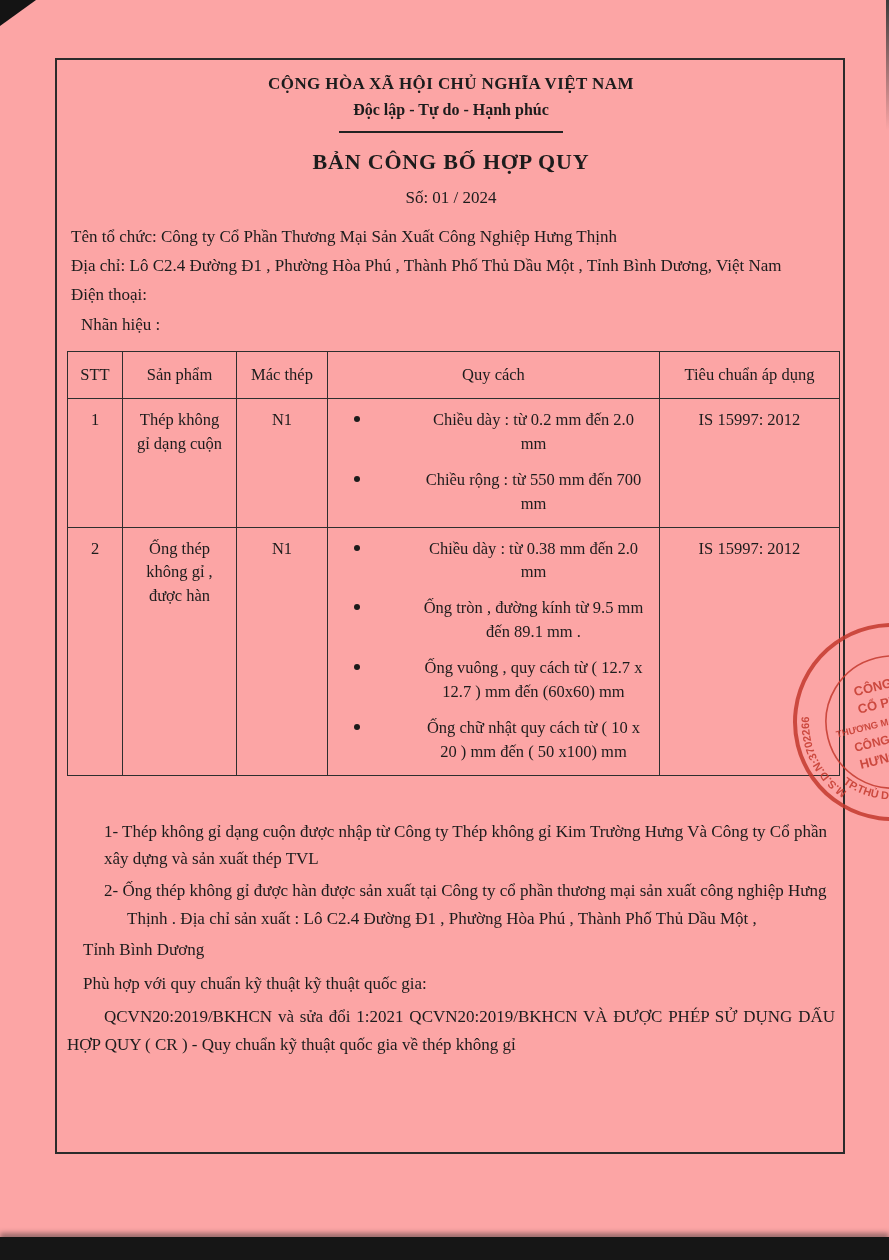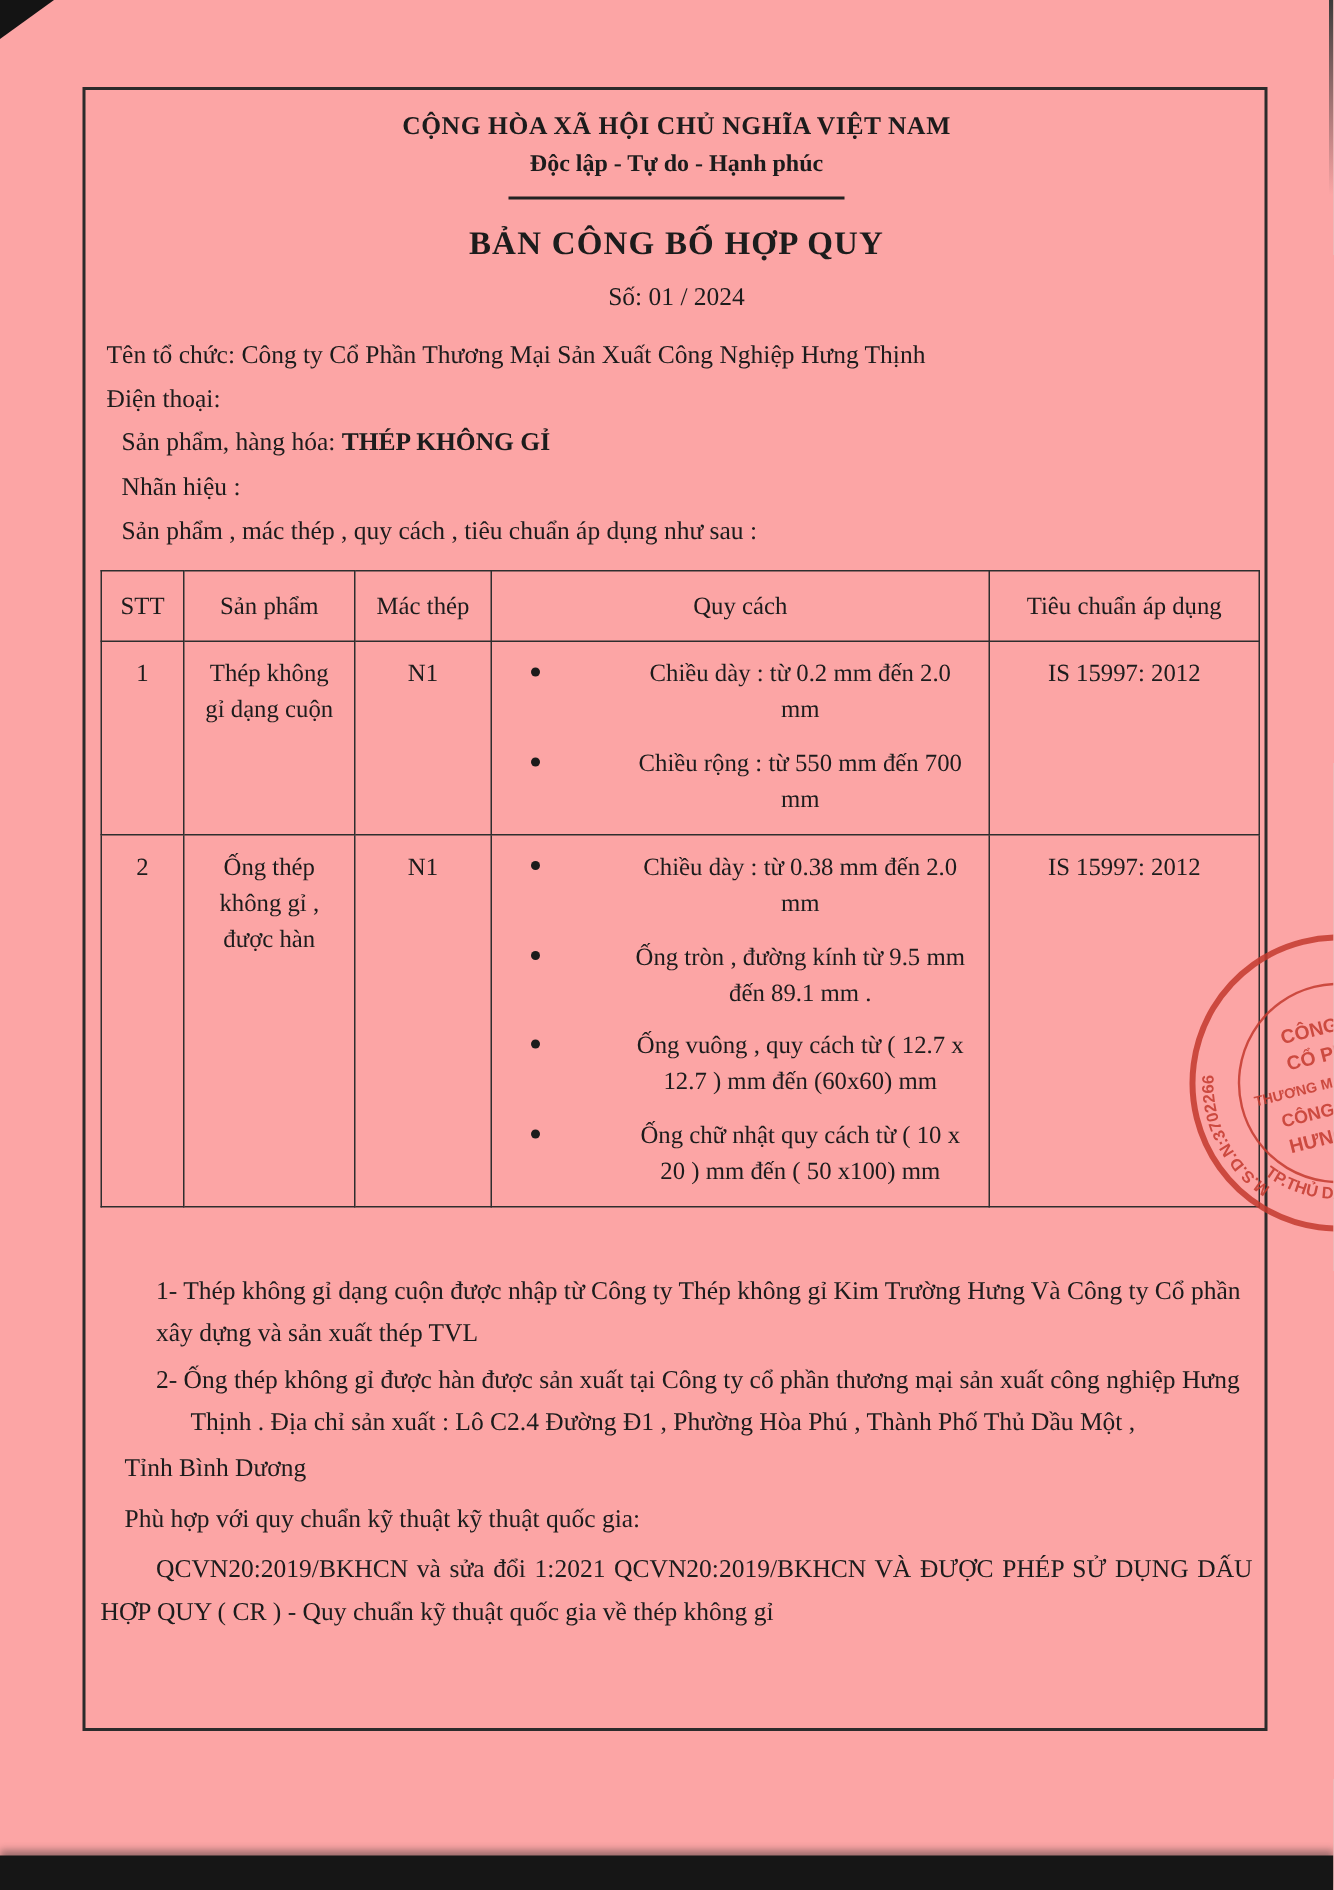--- a/index.html
+++ b/index.html
@@ -97,24 +97,23 @@
   <div class="frame">
 
     <p class="nat-title">CỘNG HÒA XÃ HỘI CHỦ NGHĨA VIỆT NAM</p>
     <p class="motto"><span class="u">Độc lập - Tự do - Hạnh phúc</span></p>
 
     <p class="doc-title">BẢN CÔNG BỐ HỢP QUY</p>
     <p class="doc-number">Số: 01 / 2024</p>
 
     <div class="info-block">
       <p class="para">Tên tổ chức: Công ty Cổ Phần Thương Mại Sản Xuất Công Nghiệp Hưng Thịnh</p>
+      <p class="para">Địa chỉ: Lô C2.4 Đường Đ1 , Phường Hòa Phú , Thành Phố Thủ Dầu Một , Tỉnh Bình Dương, Việt Nam</p>
       <p class="para">Điện thoại:</p>
-      <p class="para indent-sm"><span>Sản phẩm, hàng hóa: </span><span class="bold">THÉP KHÔNG GỈ</span></p>
       <p class="para indent-sm">Nhãn hiệu :</p>
-      <p class="para indent-sm">Sản phẩm , mác thép , quy cách , tiêu chuẩn áp dụng như sau :</p>
     </div>
 
     <table class="spec">
       <colgroup>
         <col style="width:55px">
         <col style="width:114px">
         <col style="width:91px">
         <col style="width:332px">
         <col style="width:180px">
       </colgroup>

